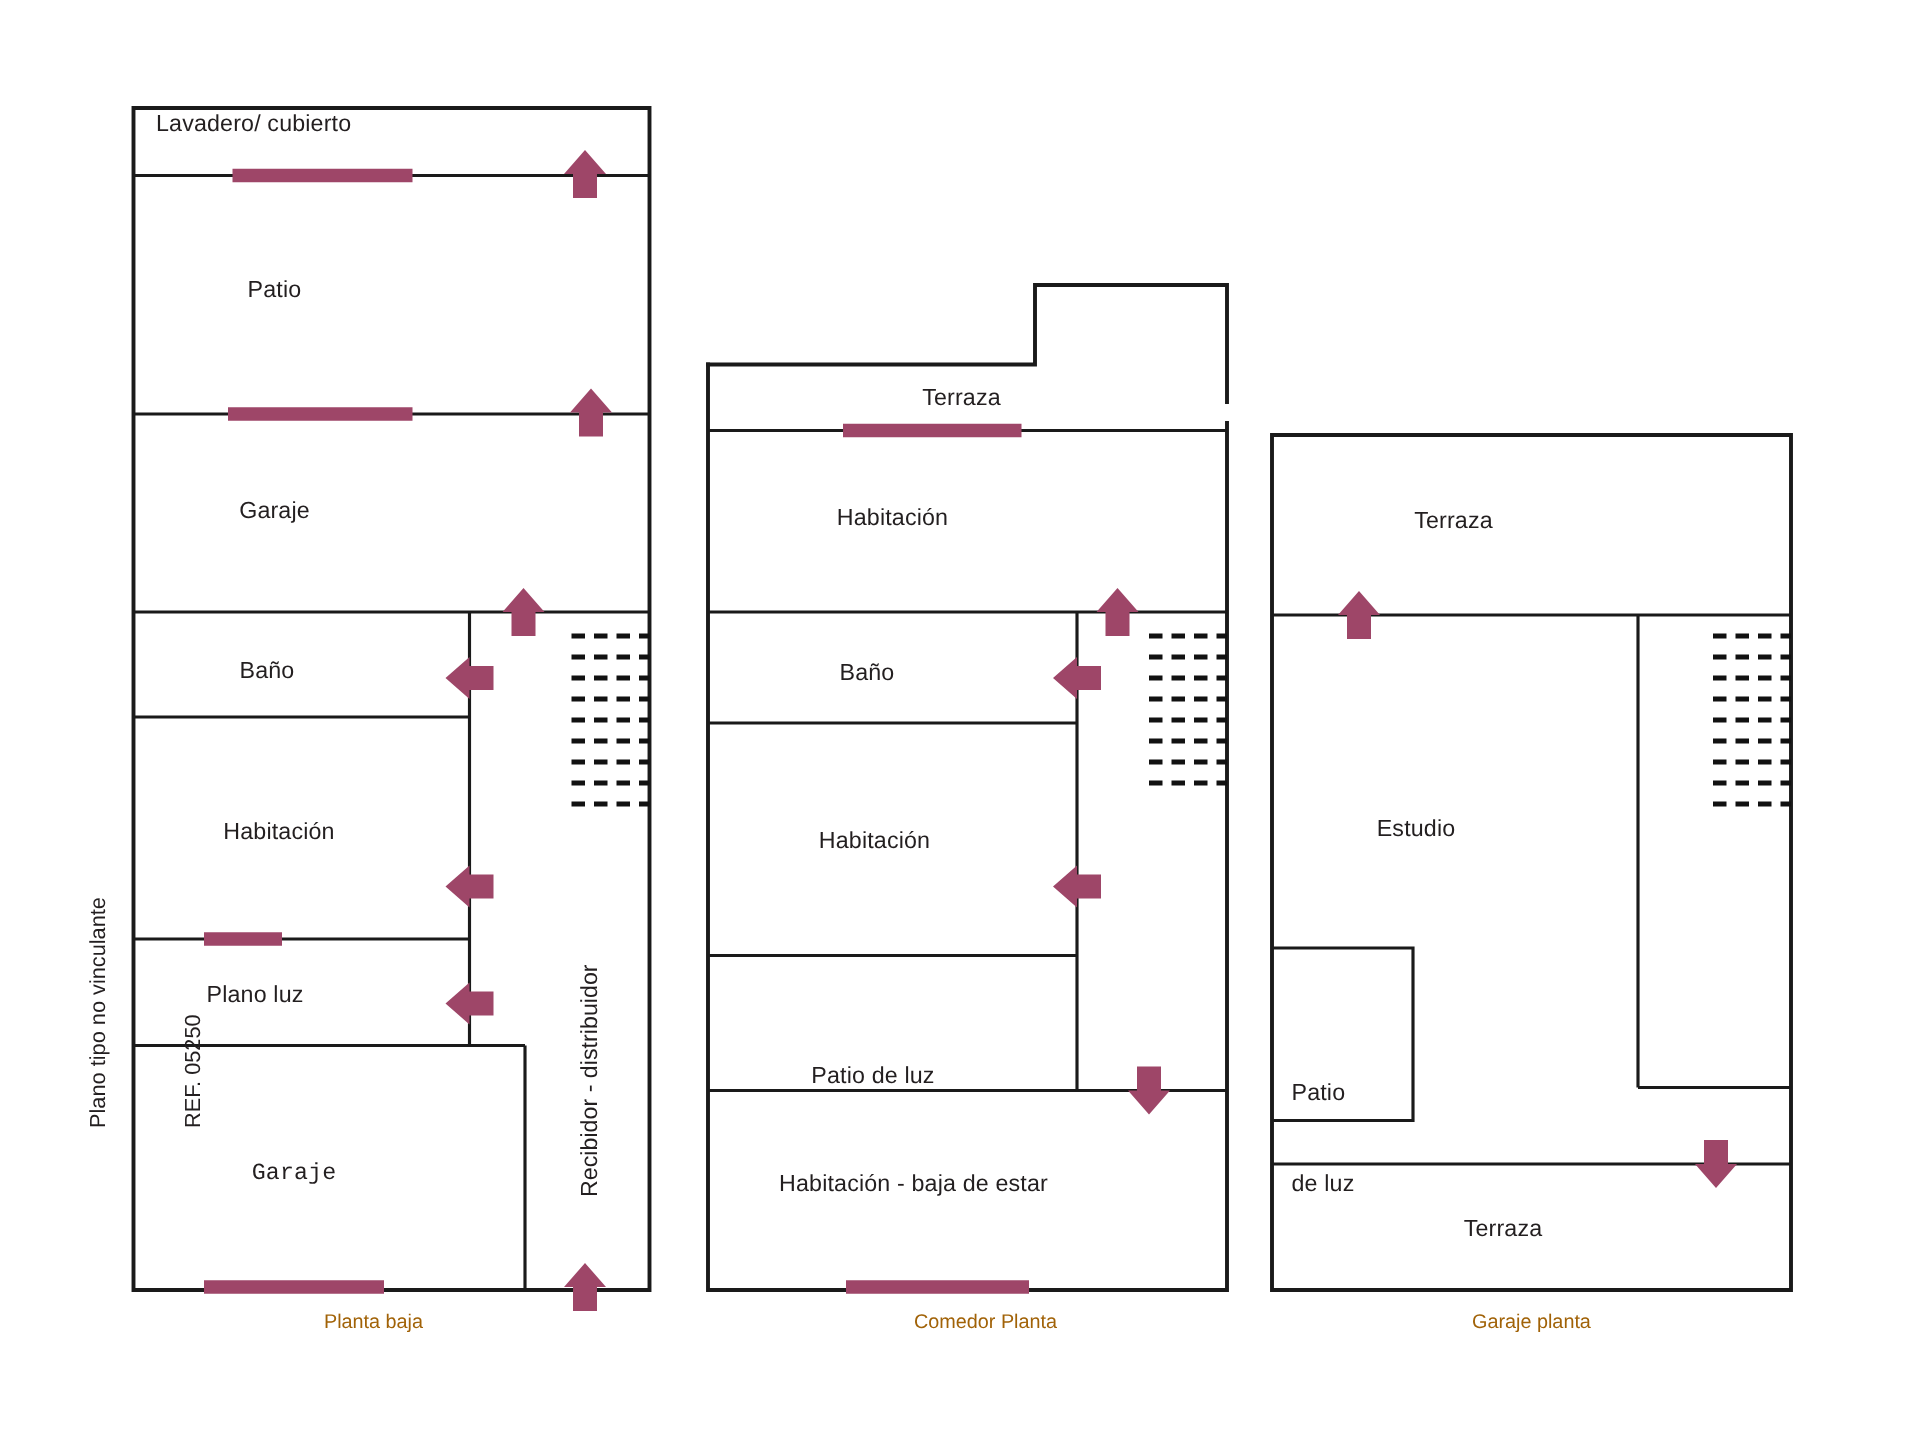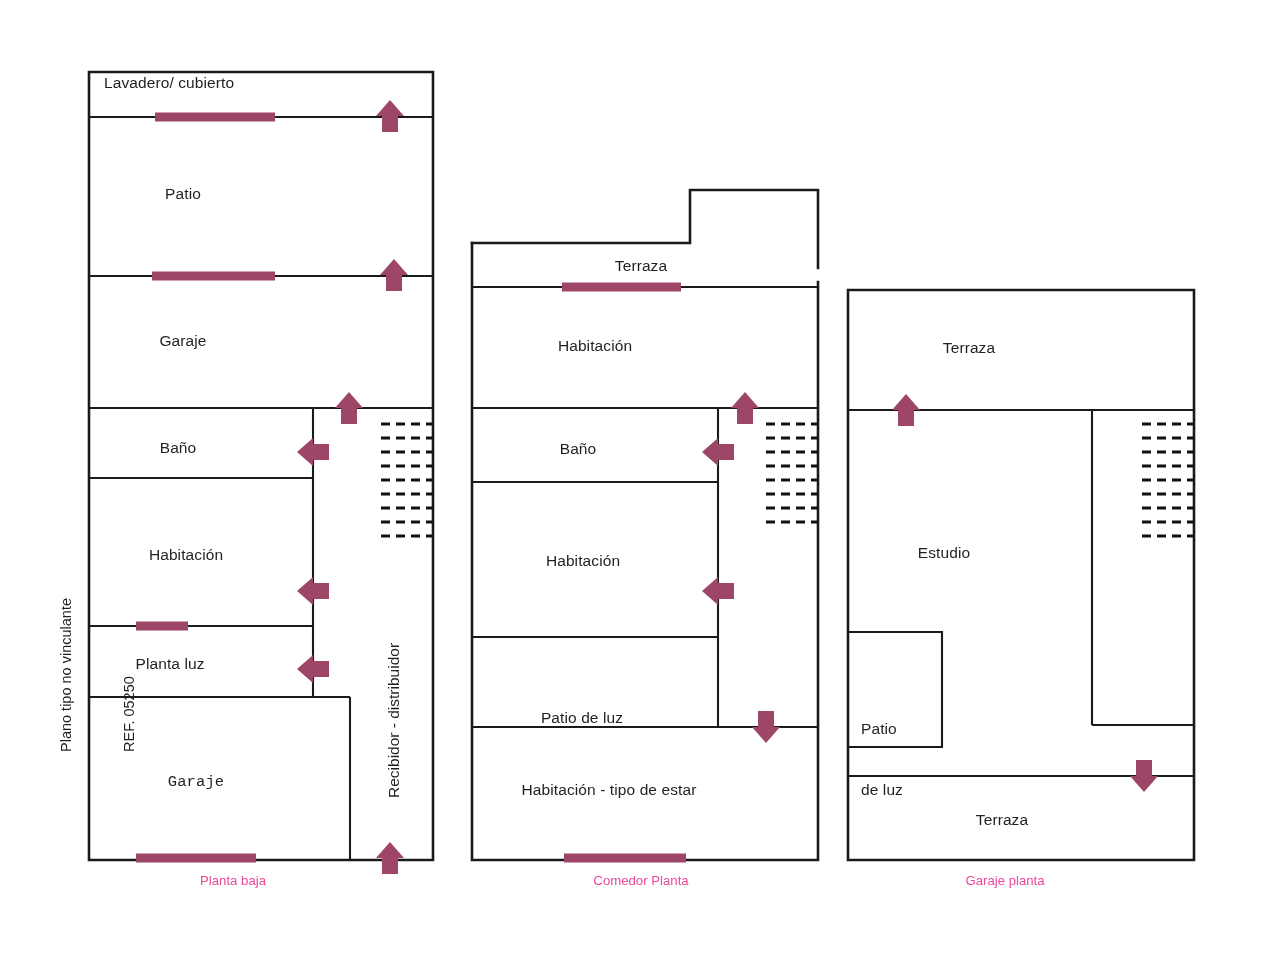--- a/index.html
+++ b/index.html
@@ -62,24 +62,25 @@
     line-height: 1.32;
     letter-spacing: 0.1px;
   }
   .room-label.center {
     text-align: center;
     transform: translateX(-50%);
   }
   .plan-caption {
     position: absolute;
     font-size: 13.2px;
-    color: #ec4899;
+    color: #a16207;
     text-align: center;
     transform: translateX(-50%);
     white-space: pre;
+    margin-left: 16px;
   }
   .vertical-label {
     position: absolute;
     font-size: 15.5px;
     color: #231f20;
     white-space: pre;
     transform-origin: 0 0;
     transform: rotate(-90deg);
   }
   .sheet-note {
@@ -210,39 +211,39 @@
   <div class="room-label" style="left: 104px; top: 73px;">Lavadero/ cubierto</div>
 
   <div class="room-label center" style="left: 183px; top: 184px;">Patio</div>
 
   <div class="room-label center" style="left: 183px; top: 331px;">Garaje</div>
 
   <div class="room-label center" style="left: 178px; top: 438px;">Baño</div>
 
   <div class="room-label center" style="left: 186px; top: 545px;">Habitación</div>
 
-  <div class="room-label center" style="left: 170px; top: 654px;">Planta luz</div>
+  <div class="room-label center" style="left: 170px; top: 654px;">Plano luz</div>
 
   <div class="room-label center" style="left: 196px; top: 772px; font-family: Liberation Mono, monospace;">Garaje</div>
 
   <div class="vertical-label" style="left: 385px; top: 798px;">Recibidor - distribuidor</div>
 
   <div class="plan-caption" style="left: 233px; top: 873px;">Planta baja</div>
 
   <div class="room-label center" style="left: 641px; top: 256px;">Terraza</div>
 
   <div class="room-label center" style="left: 595px; top: 336px;">Habitación</div>
 
   <div class="room-label center" style="left: 578px; top: 439px;">Baño</div>
 
   <div class="room-label center" style="left: 583px; top: 551px;">Habitación</div>
 
   <div class="room-label center" style="left: 582px; top: 708px;">Patio de luz</div>
 
-  <div class="room-label center" style="left: 609px; top: 780px;">Habitación - tipo de estar</div>
+  <div class="room-label center" style="left: 609px; top: 780px;">Habitación - baja de estar</div>
 
   <div class="plan-caption" style="left: 641px; top: 873px;">Comedor Planta</div>
 
   <div class="room-label center" style="left: 969px; top: 338px;">Terraza</div>
 
   <div class="room-label center" style="left: 944px; top: 543px;">Estudio</div>
 
   <div class="room-label" style="left: 861px; top: 678px;">
     <div>Patio</div>
     <div>de luz</div>

